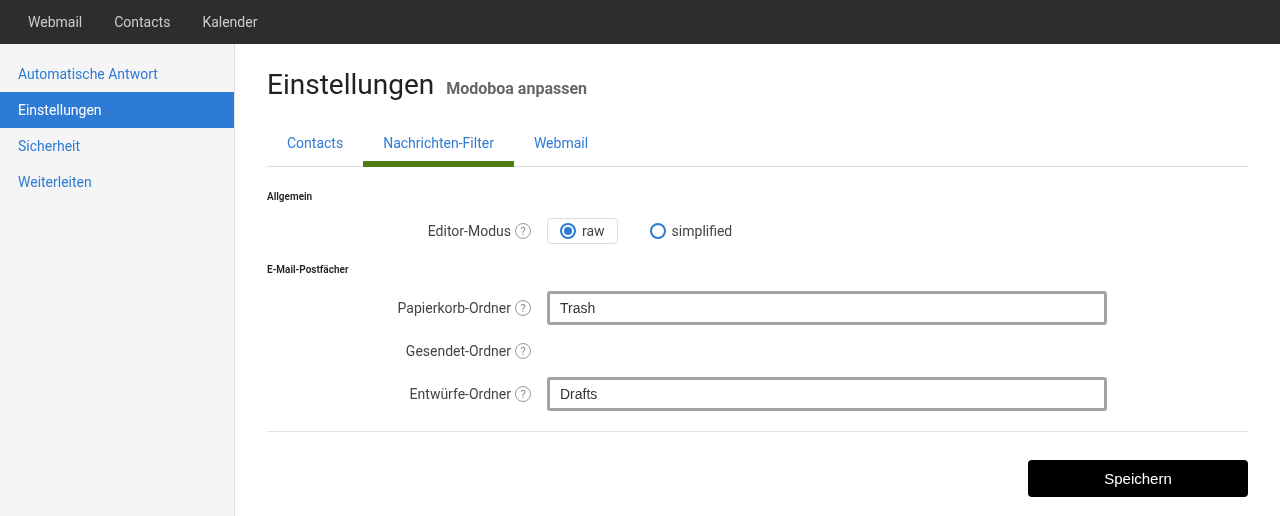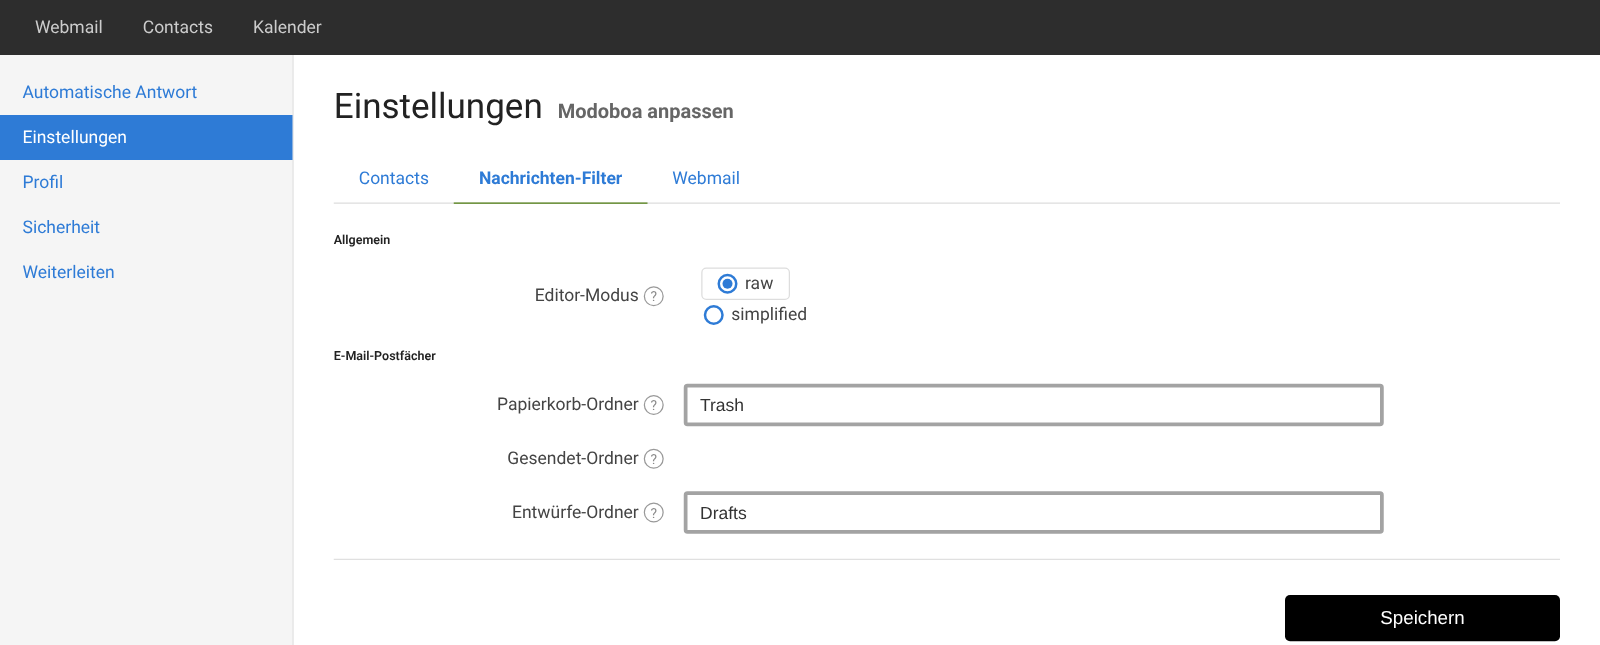--- a/index.html
+++ b/index.html
@@ -80,23 +80,23 @@
     }
     .tab {
       padding: 10px 20px;
       cursor: pointer;
       color: #2e7bd6;
       font-size: 14px;
       border-bottom: 2px solid transparent;
       margin-bottom: -1px;
     }
     .tab.active {
-      border-bottom: 1px solid #4d7c0f;
+      border-bottom: 6px solid #4d7c0f;
       color: #2e7bd6;
-      font-weight: 700;
+      font-weight: 400;
     }
 
     
     .section-title {
       font-size: 10px;
       font-weight: 600;
       color: #222;
       margin-bottom: 16px;
     }
 
@@ -126,22 +126,21 @@
       border: 1px solid #999;
       color: #888;
       font-size: 11px;
       cursor: pointer;
     }
 
     
     .radio-group {
       display: flex;
       align-items: center;
-      gap: 4px;
-      flex-direction: column;
+      gap: 16px;
     }
     .radio-option {
       display: flex;
       align-items: center;
       gap: 6px;
       cursor: pointer;
       margin-left: 16px;
     }
     .radio-circle {
       width: 16px;
@@ -224,21 +223,20 @@
   <span class="top-nav-item">Webmail</span>
   <span class="top-nav-item">Contacts</span>
   <span class="top-nav-item">Kalender</span>
 </nav>
 
 <div class="layout">
 
   <aside class="sidebar">
     <div class="sidebar-item">Automatische Antwort</div>
     <div class="sidebar-item active">Einstellungen</div>
-    <div class="sidebar-item">Profil</div>
     <div class="sidebar-item">Sicherheit</div>
     <div class="sidebar-item">Weiterleiten</div>
   </aside>
 
   <main class="main">
 
     <div class="page-header">
       <h1 class="page-title">Einstellungen</h1>
       <span class="page-subtitle">Modoboa anpassen</span>
     </div>

